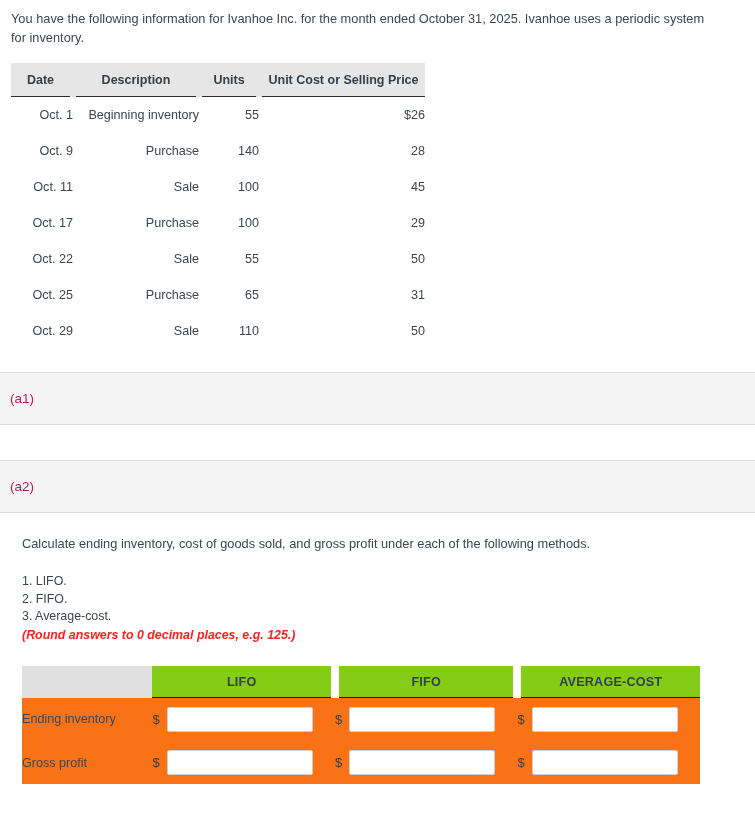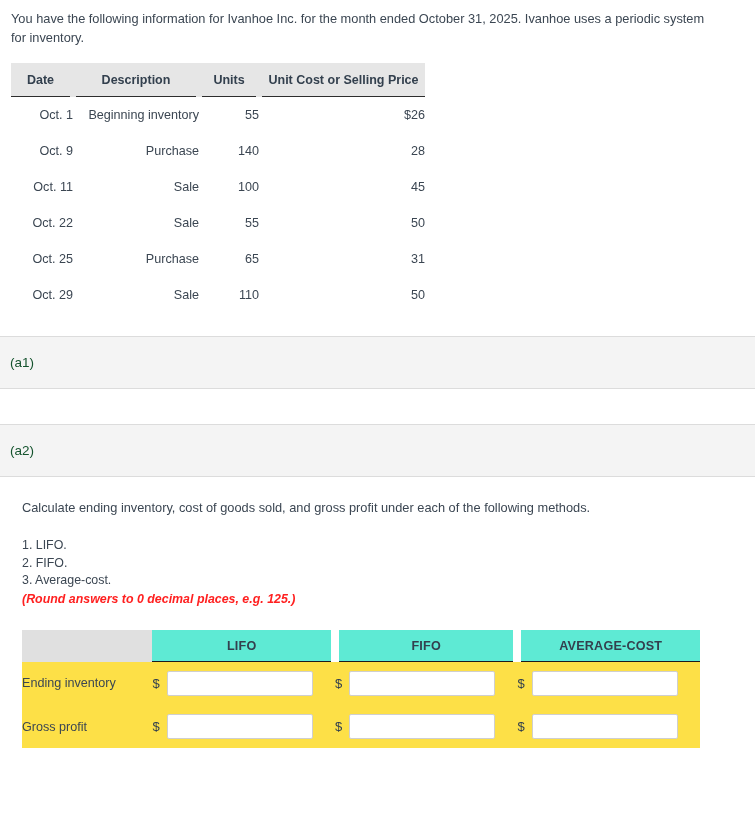--- a/index.html
+++ b/index.html
@@ -79,21 +79,21 @@
   }
 
   
   .band {
     width: 755px;
     background: #f4f4f4;
     border-top: 1px solid #dcdcdc;
     border-bottom: 1px solid #dcdcdc;
   }
   .band-label {
-    color: #14532d;
+    color: #be185d;
     font-size: 13.5px;
     padding: 18px 0 18px 10px;
     display: block;
   }
   .gap-white {
     width: 755px;
     background: #ffffff;
   }
 
   
@@ -120,42 +120,42 @@
   }
 
   
   .ans-wrap { padding: 22px 0 0 22px; }
   table.ans {
     border-collapse: collapse;
     table-layout: fixed;
     width: 678px;
   }
   table.ans thead th {
-    background: #5eead4;
+    background: #84cc16;
     font-size: 12.6px;
     font-weight: bold;
     color: #33404e;
     letter-spacing: .2px;
     text-align: center;
     padding: 9px 0 8px 0;
     border-bottom: 1.8px solid #1c1c1c;
     vertical-align: middle;
   }
   table.ans thead th.h-blank {
     border-bottom: none;
     background: #e0e0e0;
     width: 130px;
   }
   table.ans thead th.h-m { width: 182px; border-right: 8px solid #ffffff; }
   table.ans thead th.h-m:last-child { border-right: none; }
 
   table.ans tbody td {
     padding: 9px 0 9px 0;
     vertical-align: middle;
-    background: #fde047;
+    background: #f97316;
   }
   td.row-label {
     font-size: 12.6px;
     color: #3b4652;
     padding-left: 8px;
     white-space: nowrap;
   }
   .cell-inner {
     display: flex;
     align-items: center;
@@ -204,20 +204,26 @@
         <td class="c-date">Oct. 9</td>
         <td class="c-desc">Purchase</td>
         <td class="c-units">140</td>
         <td class="c-price">28</td>
       </tr>
       <tr>
         <td class="c-date">Oct. 11</td>
         <td class="c-desc">Sale</td>
         <td class="c-units">100</td>
         <td class="c-price">45</td>
+      </tr>
+      <tr>
+        <td class="c-date">Oct. 17</td>
+        <td class="c-desc">Purchase</td>
+        <td class="c-units">100</td>
+        <td class="c-price">29</td>
       </tr>
       <tr>
         <td class="c-date">Oct. 22</td>
         <td class="c-desc">Sale</td>
         <td class="c-units">55</td>
         <td class="c-price">50</td>
       </tr>
       <tr>
         <td class="c-date">Oct. 25</td>
         <td class="c-desc">Purchase</td>

